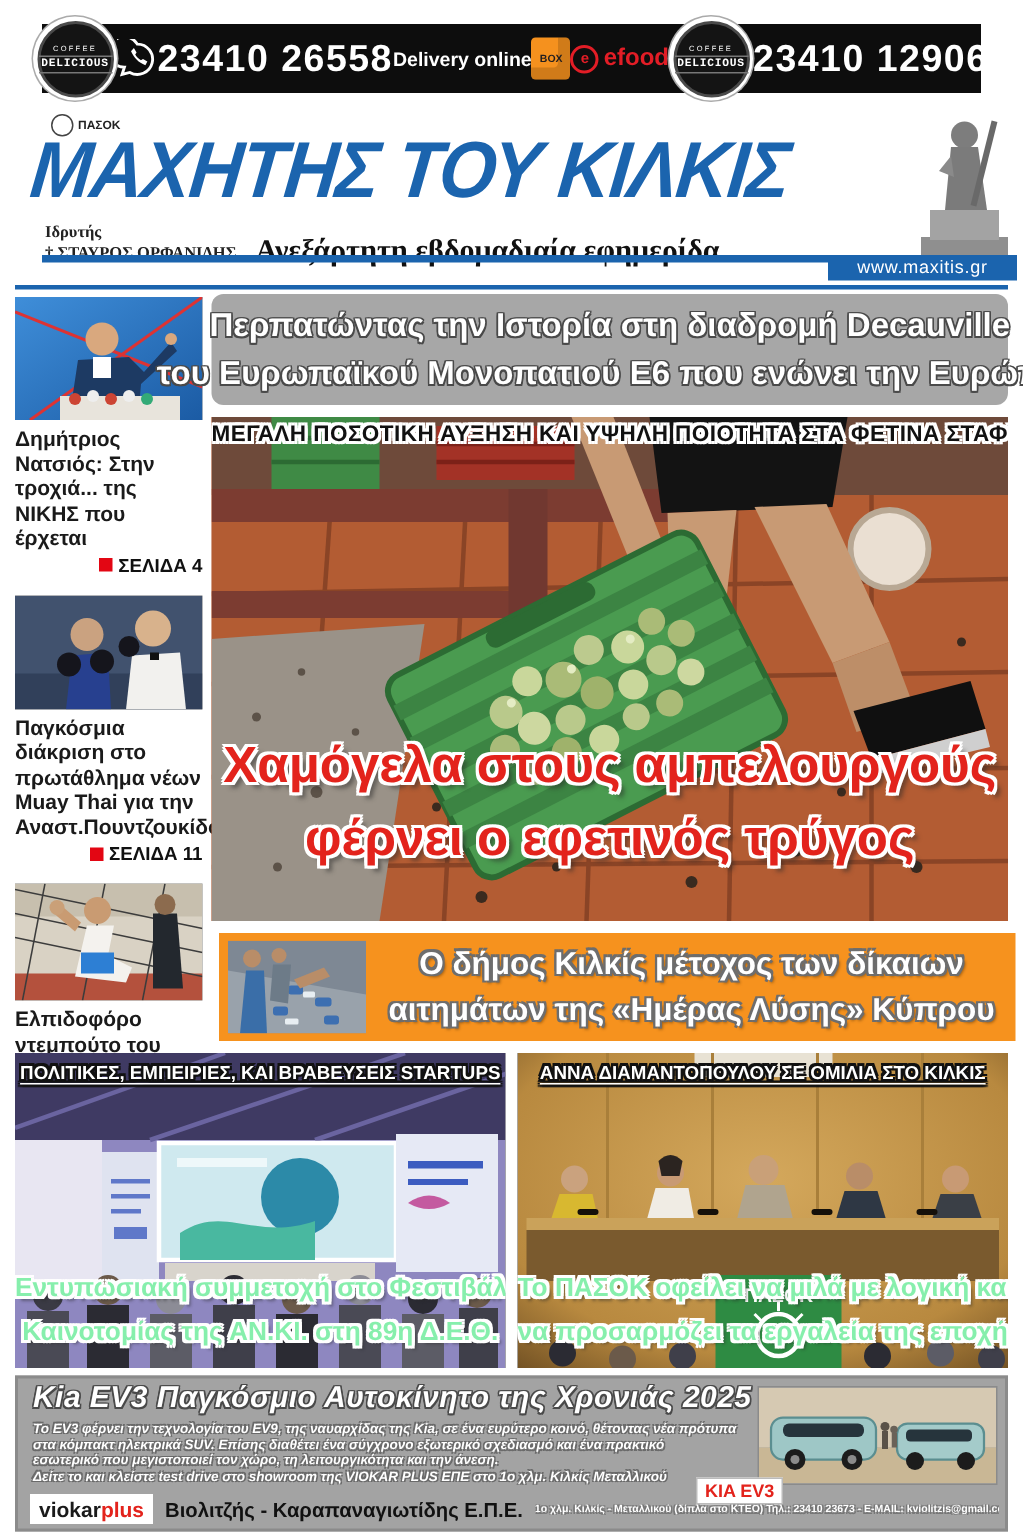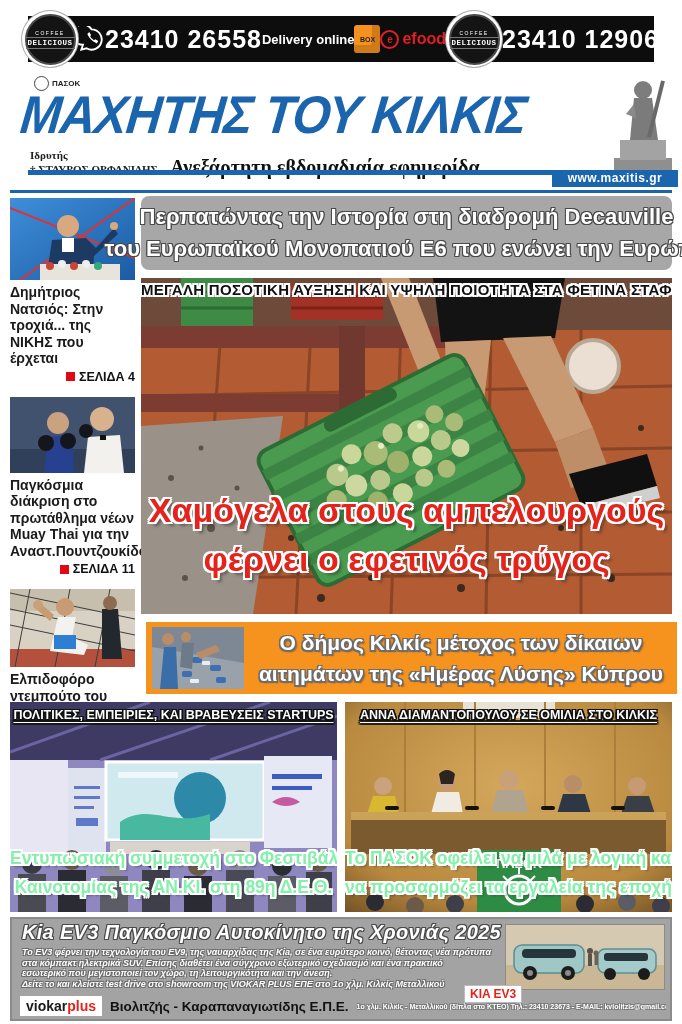--- a/index.html
+++ b/index.html
@@ -41,21 +41,21 @@
   .elta-stamp{width:13px;height:13px;border:1px solid #444;border-radius:50%;}
   .mast-title{left:24px;top:84px;width:600px;font-style:italic;font-weight:900;font-size:49px;
          color:#1b64ae;letter-spacing:-1px;white-space:nowrap;transform:skewX(-6deg) scaleY(1.08);
          transform-origin:left top;}
   .founder{left:30px;top:148px;font-family:"Liberation Serif",serif;font-weight:bold;font-size:11px;color:#222;line-height:14px;}
   .subtitle{left:170px;top:156px;width:310px;text-align:center;font-family:"Liberation Serif",serif;
          font-weight:bold;font-size:20px;color:#111;}
   .issueinfo{left:382px;top:142px;width:232px;text-align:right;font-family:"Liberation Serif",serif;
          font-weight:bold;font-size:11.5px;color:#16325f;line-height:13px;}
   .rule1{left:28px;top:170px;width:540px;height:5px;background:#1b64ae;}
-  .webbox{left:552px;top:170px;width:126px;height:17px;background:#1b64ae;color:#fff;font-weight:bold;
+  .webbox{left:552px;top:170px;width:126px;height:17px;background:#1b64ae;color:#fff;font-weight:normal;
          font-size:12px;text-align:center;line-height:17px;letter-spacing:.5px;}
   .rule2{left:10px;top:190px;width:662px;height:3px;background:#1b64ae;}
 
   
   .sidebar{left:10px;top:198px;width:125px;}
   .sitem{margin-bottom:13px;}
   .sphoto{width:125px;overflow:hidden;background:#888;}
   .stitle{font-size:14px;font-weight:bold;color:#1a1a1a;line-height:16.5px;margin-top:4px;}
   .spage{display:flex;align-items:center;justify-content:flex-end;gap:4px;margin-top:3px;
          font-size:12.5px;font-weight:800;color:#111;}

